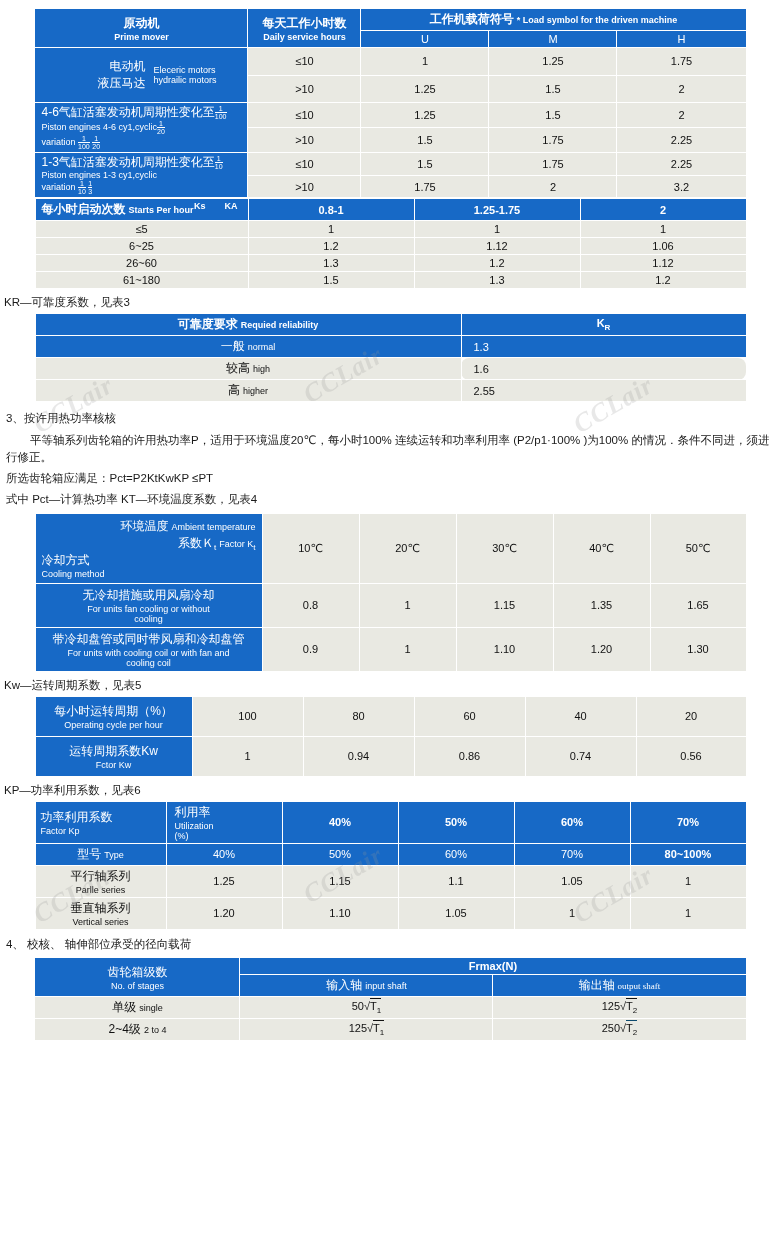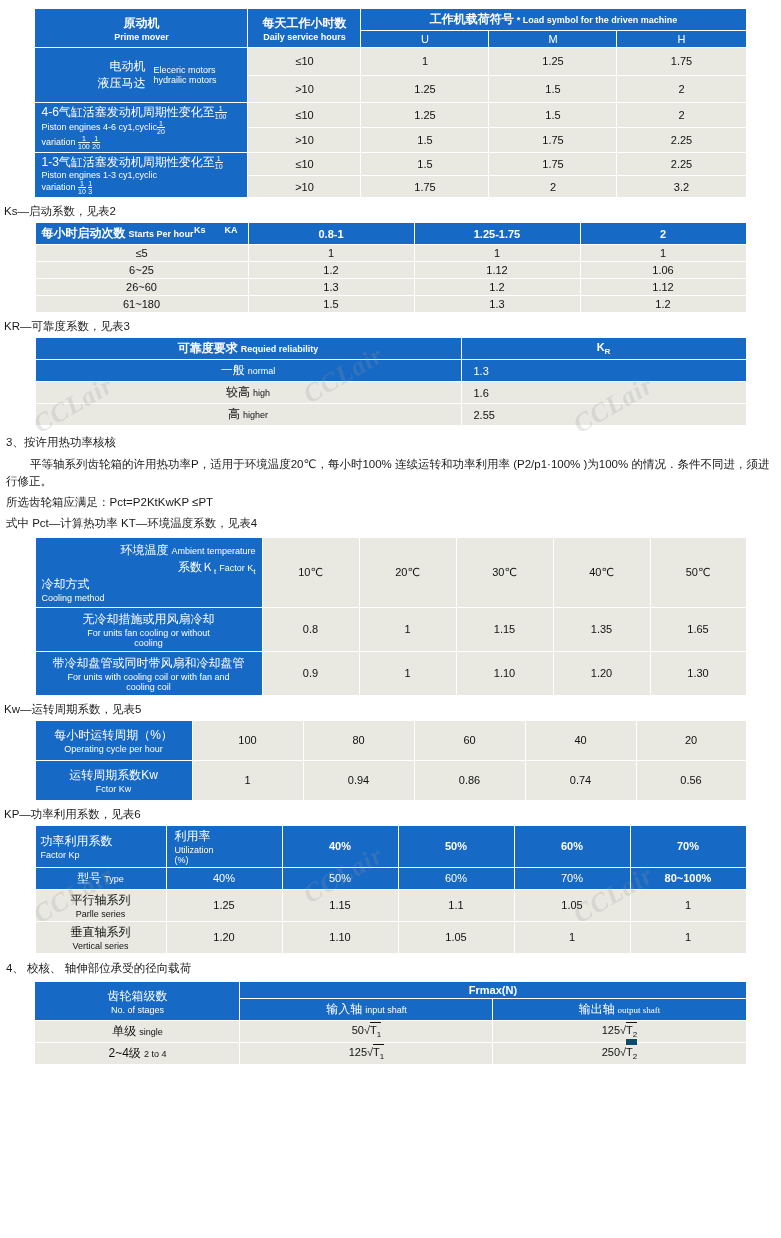--- a/index.html
+++ b/index.html
@@ -146,21 +146,20 @@
     <tr>
       <td class="cell">&gt;10</td>
       <td class="cell">1.75</td>
       <td class="cell">2</td>
       <td class="cell">3.2</td>
     </tr>
   </tbody>
       </table>
   </div>
 
-  <div class="capt">Ks—启动系数，见表2</div>
 
   <table>
     <colgroup>
         <col style="width:213px">
         <col style="width:166px">
         <col style="width:166px">
         <col style="width:166px">
       </colgroup>
     <tbody>
         <tr>
@@ -223,21 +222,21 @@
         <span class="cn">一般</span>
         <span class="en">normal</span>
       </td>
       <td class="hdr" style="font-weight:normal;text-align:left;padding-left:12px;">1.3</td>
     </tr>
     <tr>
       <td class="cell">
         <span class="cn">较高</span>
         <span class="en">high</span>
       </td>
-      <td class="cell" style="text-align:left;padding-left:12px;">1.6</td>
+      <td class="cell" style="text-align:left;padding-left:12px;border-radius:8px;">1.6</td>
     </tr>
     <tr>
       <td class="cell">
         <span class="cn">高</span>
         <span class="en">higher</span>
       </td>
       <td class="cell" style="text-align:left;padding-left:12px;">2.55</td>
     </tr>
   </tbody>
     </table>
@@ -445,19 +444,19 @@
     </tr>
     <tr>
       <td class="cell">
         <span class="cn">2~4级</span>
         <span class="en">2 to 4</span>
       </td>
       <td class="cell sqrt">
         <span>125</span>√<span style="border-top:1px solid #111;padding-top:1px;"><span>T</span><sub>1</sub></span>
       </td>
       <td class="cell sqrt">
-        <span>250</span>√<span style="border-top:6px solid #0c4a6e;padding-top:1px;"><span>T</span><sub>2</sub></span>
+        <span>250</span>√<span style="border-top:1px solid #0c4a6e;padding-top:1px;"><span>T</span><sub>2</sub></span>
       </td>
     </tr>
   </tbody>
     </table>
 
 </div>
 
 </body></html>

